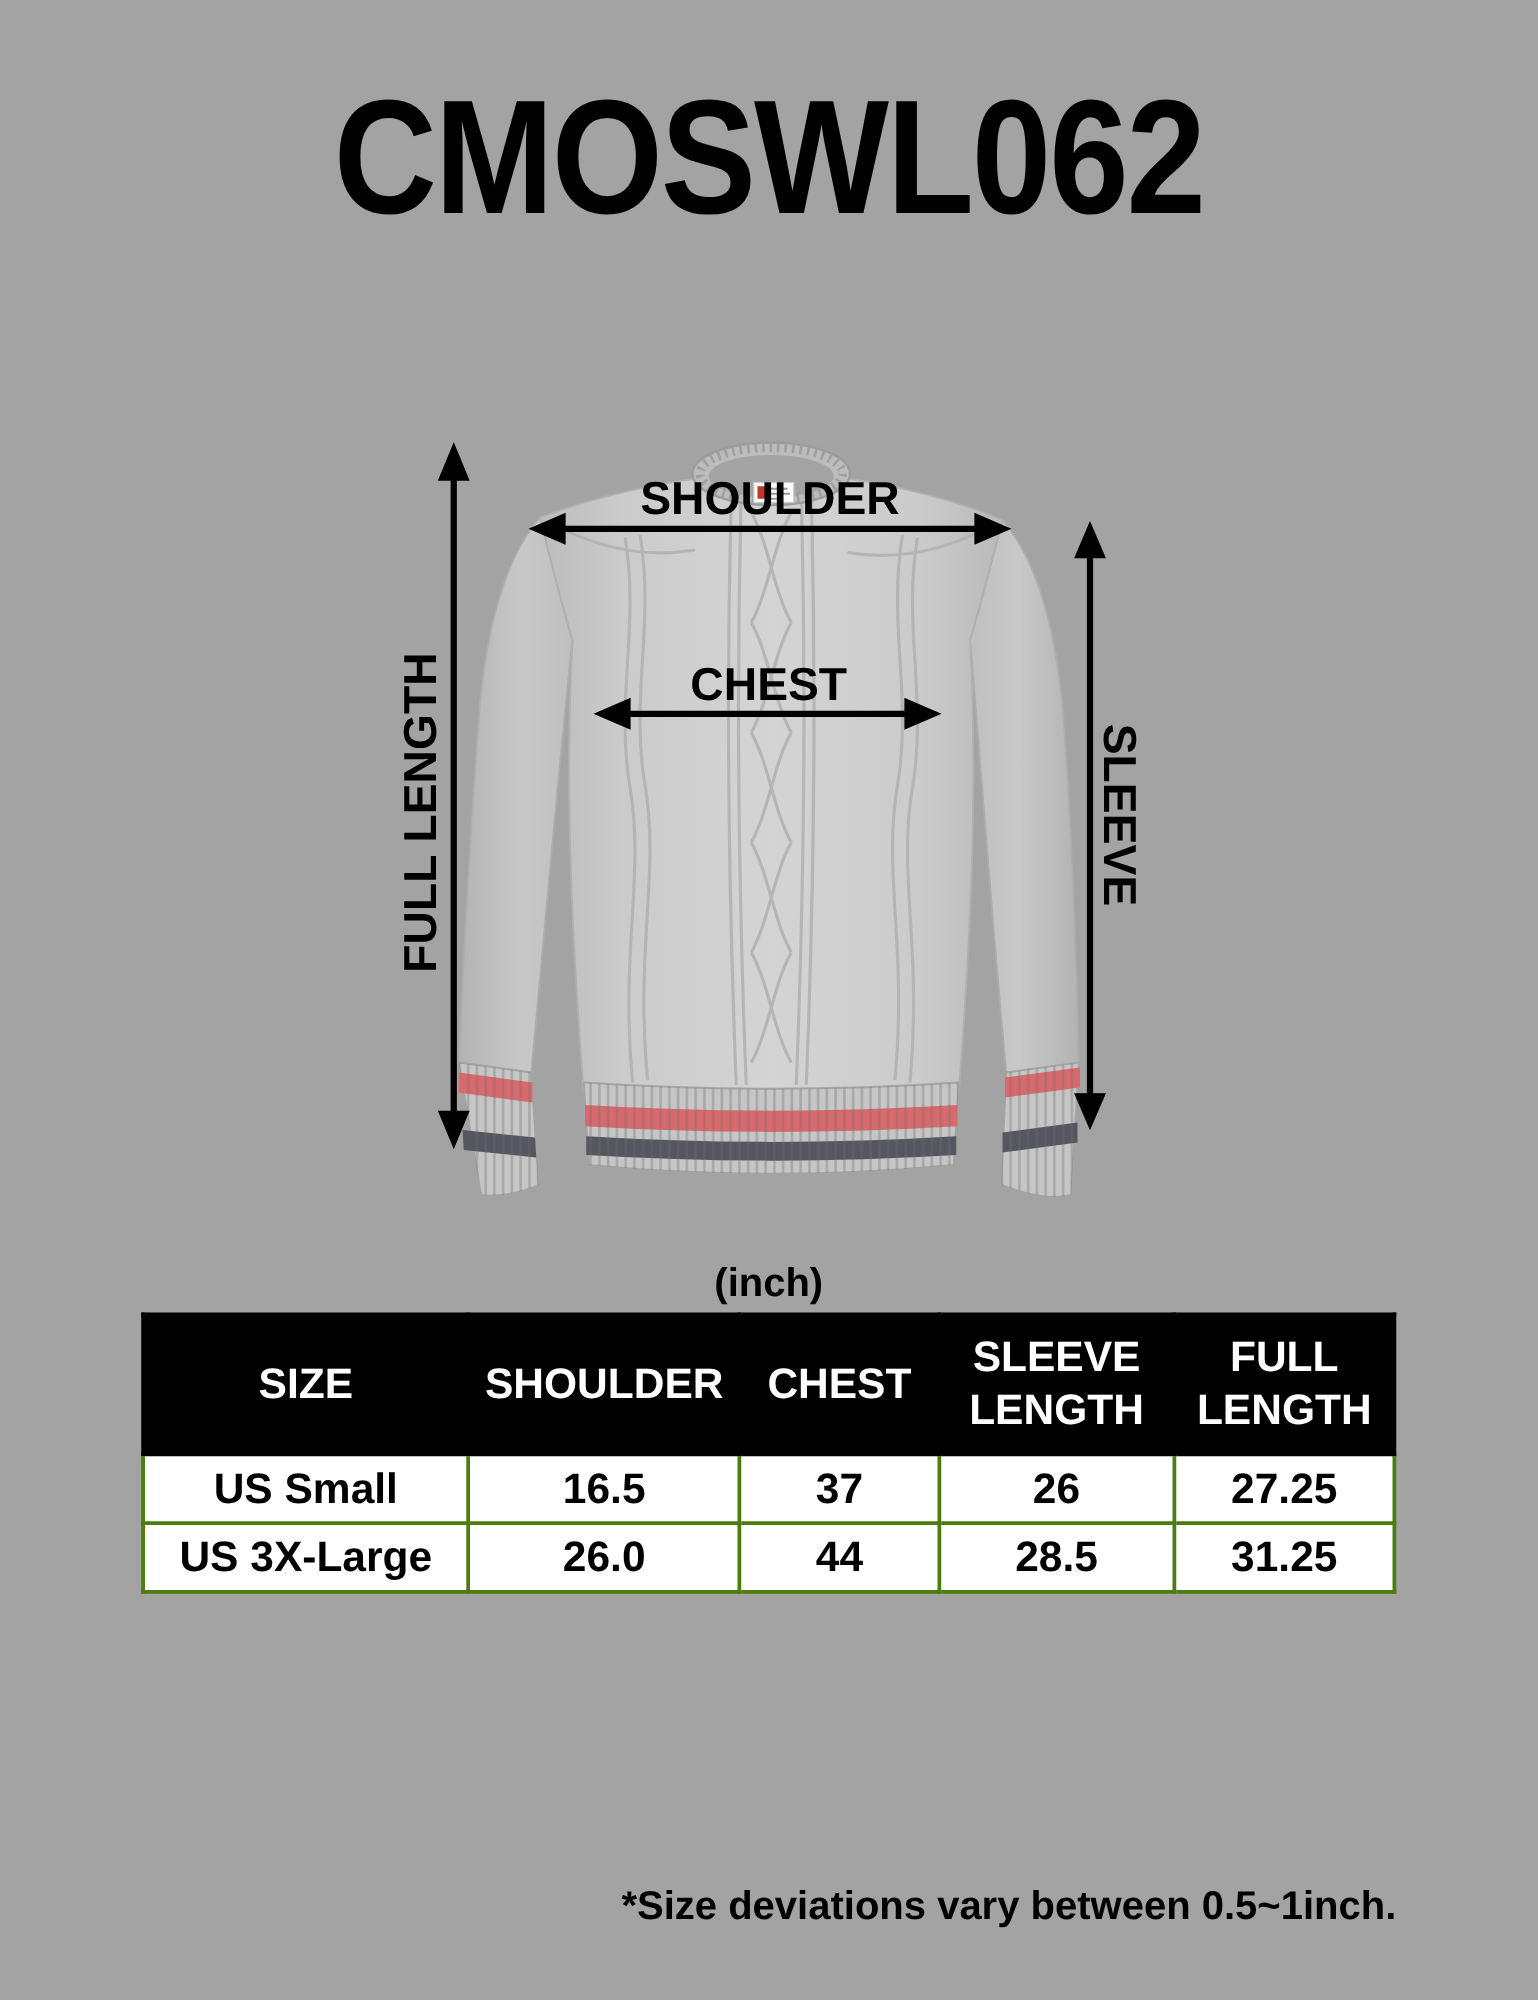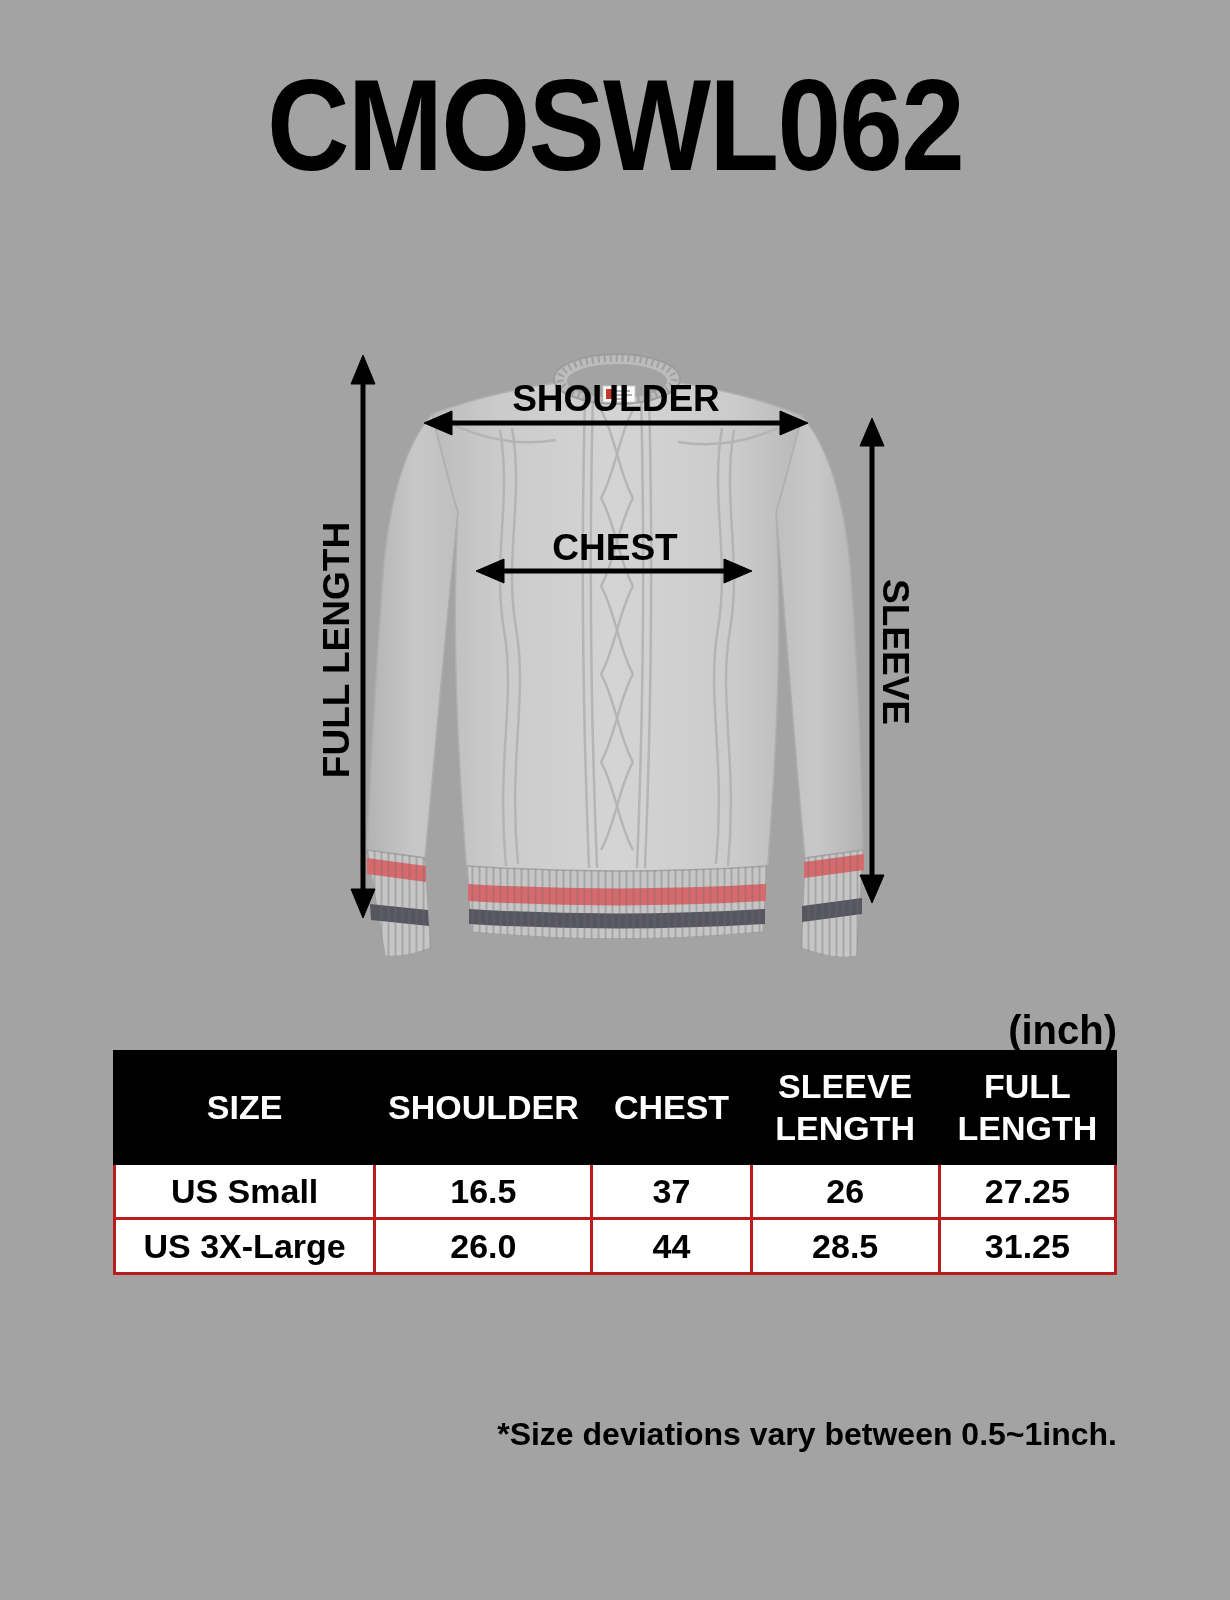--- a/index.html
+++ b/index.html
@@ -4,31 +4,31 @@
 <style>
   html,body{margin:0;padding:0;background:#ffffff;}
   .page{position:relative;width:1230px;height:1600px;background:#a3a3a3;overflow:hidden;
         font-family:"Liberation Sans", sans-serif;color:#000;}
   .title{position:absolute;top:60px;left:0;width:1230px;text-align:center;
          font-size:130px;font-weight:bold;line-height:1;letter-spacing:-2px;
          transform:scaleX(0.88);transform-origin:50% 50%;white-space:nowrap;}
   .diagram{position:absolute;top:300px;left:0;width:1230px;height:690px;}
   .diagram svg{display:block;}
   .diagram text{font-family:"Liberation Sans", sans-serif;font-weight:bold;font-size:37px;fill:#000;}
-  .unit{position:absolute;left:113px;top:1008px;width:1004px;text-align:right;
-        font-size:40px;font-weight:bold;}
+  .unit{position:absolute;left:113px;top:1008px;width:1004px;text-align:center;
+        font-size:32px;font-weight:bold;}
   table.sizes{position:absolute;left:113px;top:1050px;width:1004px;
         border-collapse:collapse;table-layout:fixed;}
   table.sizes th{background:#000;color:#fff;font-size:34px;font-weight:bold;
         line-height:1.22;border:3px solid #000;padding:0;vertical-align:middle;}
   table.sizes thead tr{height:112px;margin-left:29px;}
   table.sizes td{background:#fff;color:#000;font-size:34px;font-weight:bold;text-align:center;
-        border:3px solid #b91c1c;padding:0;vertical-align:middle;}
+        border:3px solid #4d7c0f;padding:0;vertical-align:middle;}
   table.sizes tbody tr{height:55px;}
-  .footnote{position:absolute;left:113px;top:1416px;width:1004px;text-align:right;
+  .footnote{position:absolute;left:113px;top:1506px;width:1004px;text-align:right;
         font-size:32px;font-weight:bold;}
 </style>
 </head>
 <body>
 
 <div class="page">
 
   <div class="title">CMOSWL062</div>
 
   <div class="diagram">

